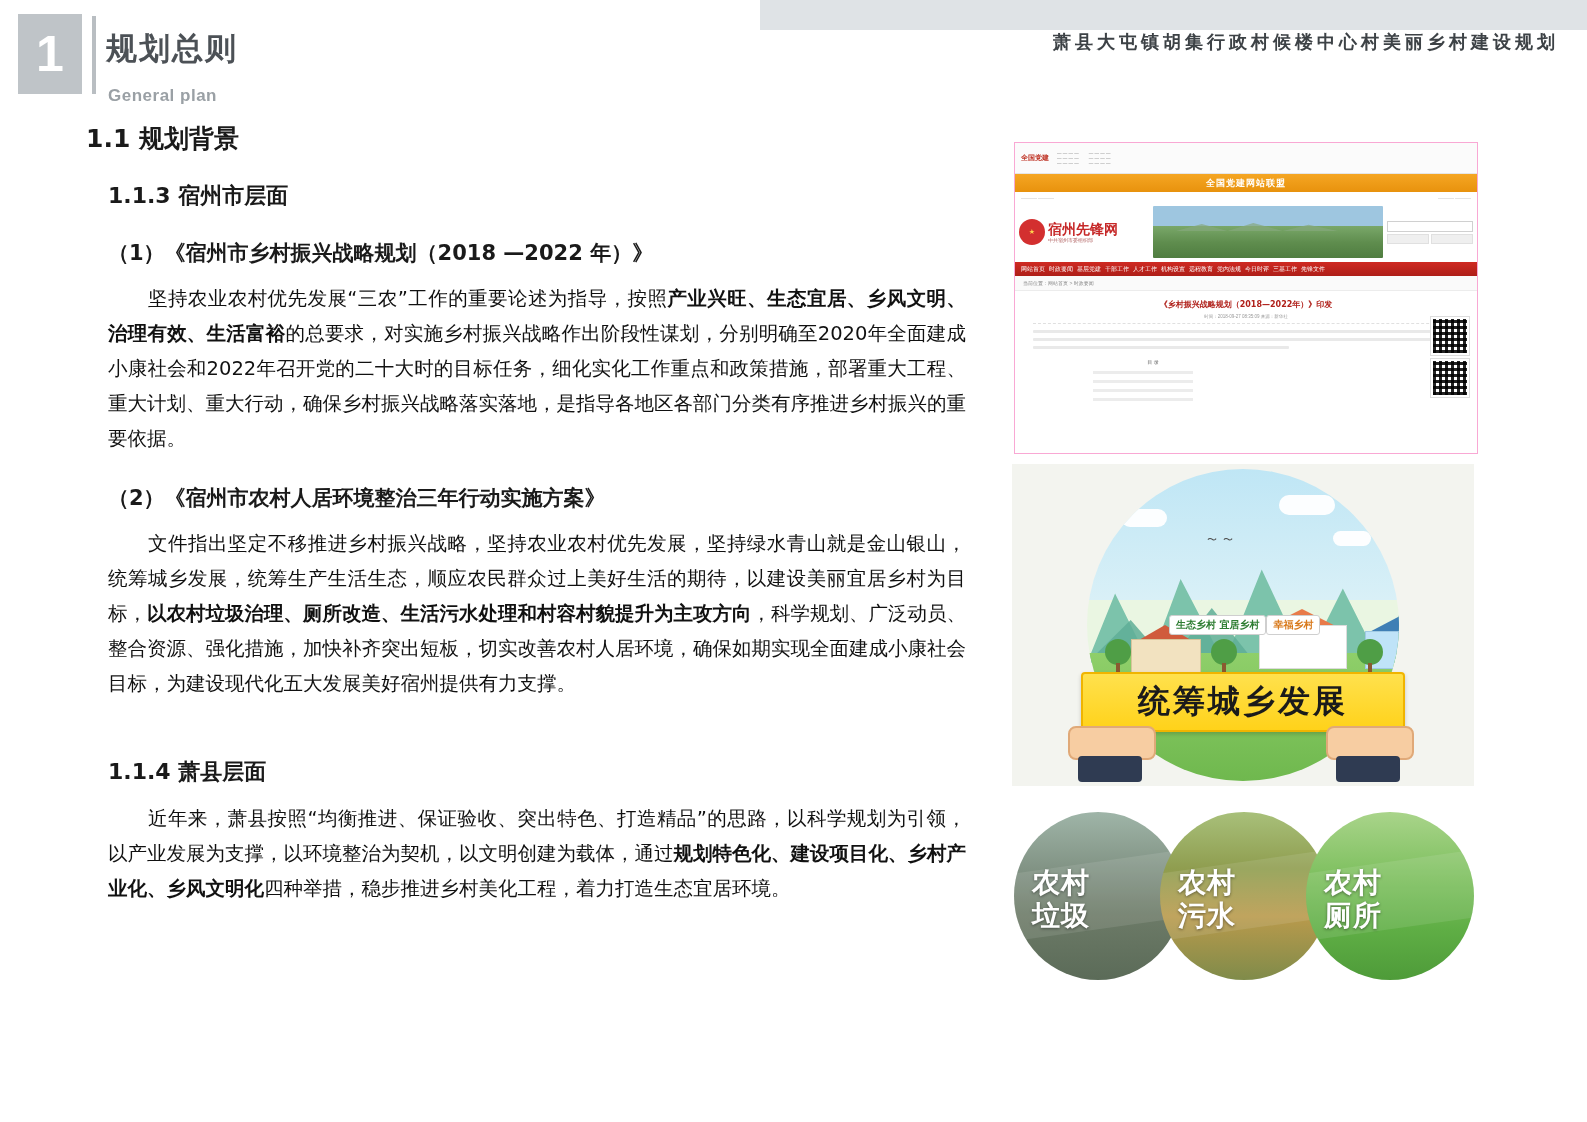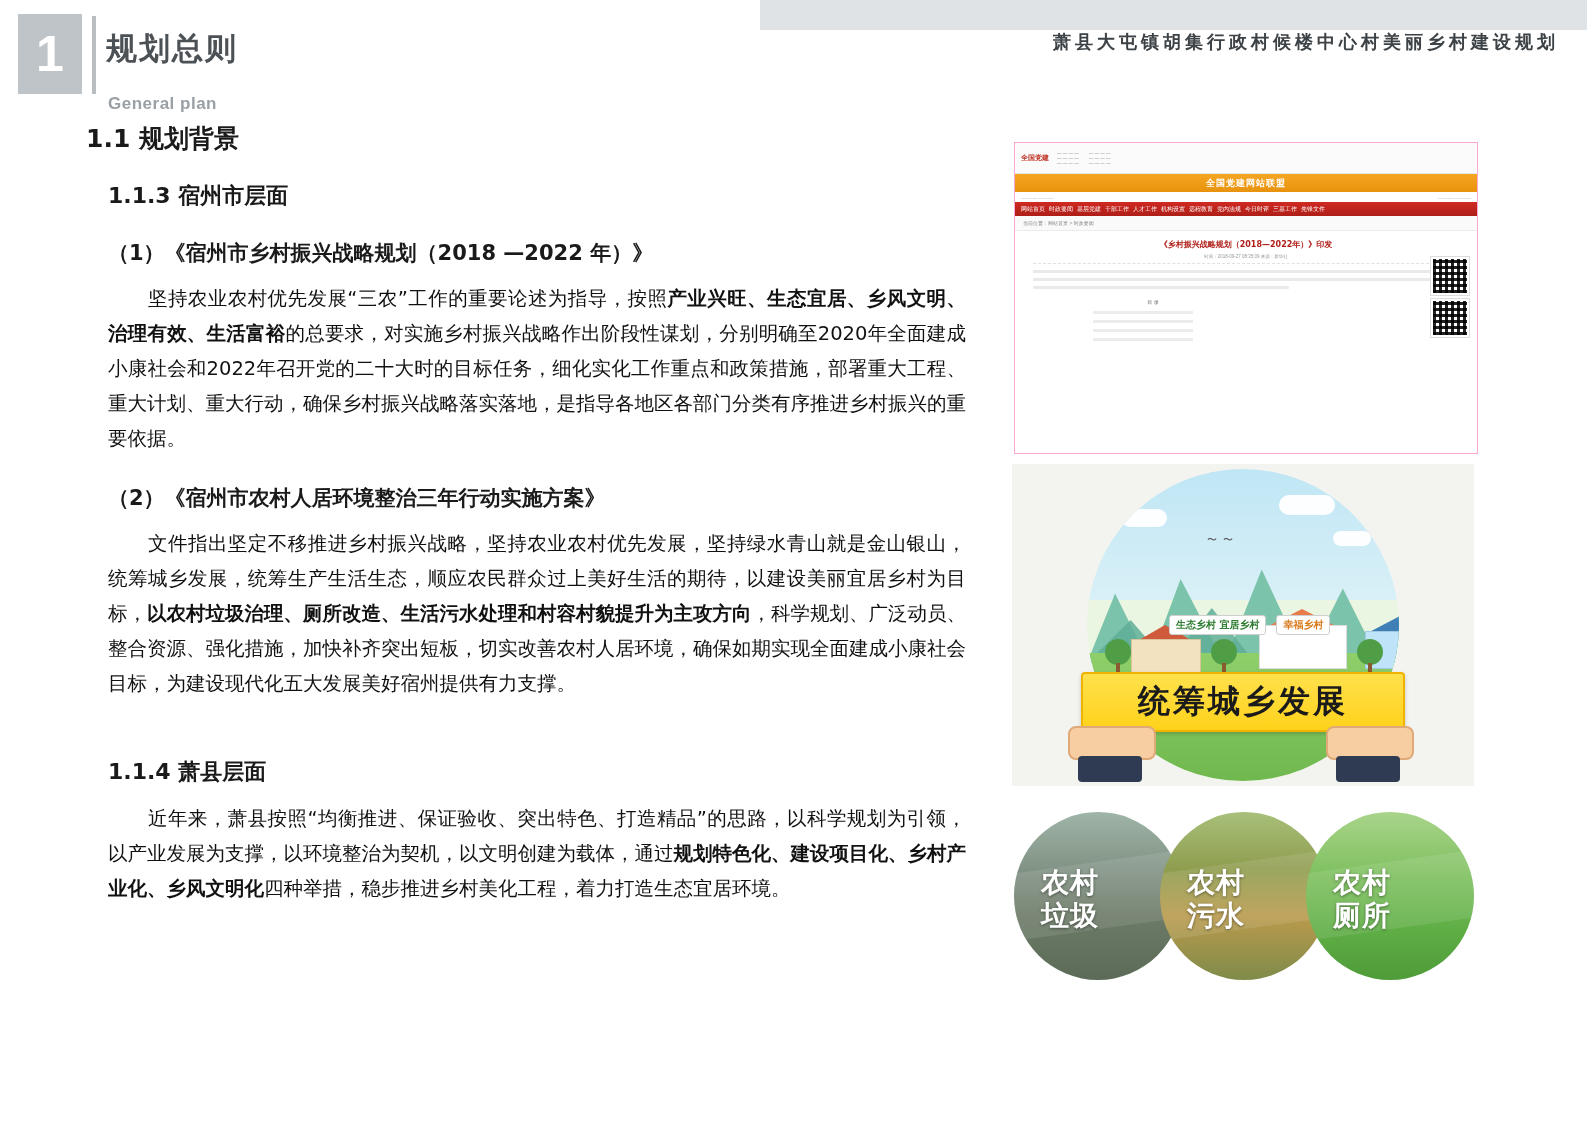--- a/index.html
+++ b/index.html
@@ -52,21 +52,21 @@
     position: absolute;
     left: 106px; top: 28px;
     font-size: 31px;
     font-weight: bold;
     color: #4c5156;
     letter-spacing: 2px;
     font-family: "DejaVu Sans", "Liberation Sans", sans-serif;
   }
   .chapter-title-en {
     position: absolute;
-    left: 108px; top: 94px;
+    left: 108px; top: 86px;
     font-size: 17px;
     font-weight: bold;
     color: #9aa0a5;
     letter-spacing: 0.5px;
   }
   .header-right-cn {
     position: absolute;
     right: 28px; top: 30px;
     font-size: 18px;
     font-weight: bold;
@@ -333,21 +333,21 @@
   .p-house.h3 { left: 256px; bottom: 112px; width: 74px; height: 54px; }
   .p-house.h3 .body { position:absolute; bottom:0; width:100%; height:36px; background:#bfe3f8; border:1px solid #9fc9e3;}
   .p-house.h3 .roof { position:absolute; top:0; left:-4px; width:82px; height:18px; background:#3f7fb5; clip-path: polygon(8% 100%, 50% 0, 92% 100%);}
   .p-tree {
     position: absolute; bottom: 104px; width: 26px; height: 38px;
   }
   .p-tree .crown { position:absolute; top:0; left:0; width:26px; height:26px; border-radius:50%; background:#4f9e46;}
   .p-tree .trunk { position:absolute; bottom:0; left:11px; width:4px; height:14px; background:#8a5a30;}
   .p-label-bar {
     position: absolute; left: 82px; bottom: 146px;
-    display: flex; gap: 10px; align-items: center;
+    display: flex; align-items: center;
   }
   .p-label {
     background: #ffffff; border: 1px solid #cfcfcf; border-radius: 3px;
     font-size: 10px; font-weight: bold; color: #2e7d32; padding: 2px 6px;
     font-family: "DejaVu Sans", sans-serif;
   }
   .p-label.orange { color: #d8791a; }
   .p-banner {
     position: absolute; left: 50%; bottom: 54px; transform: translateX(-50%);
     width: 320px; height: 56px;
@@ -402,21 +402,20 @@
   .circ-label {
     position: absolute;
     left: 18px; top: 54px;
     color: #ffffff;
     font-size: 28px;
     font-weight: bold;
     line-height: 33px;
     text-shadow: 0 1px 3px rgba(0,0,0,.45);
     font-family: "DejaVu Sans", "Liberation Sans", sans-serif;
     letter-spacing: 1px;
-    margin-left: 9px;
   }
 </style>
 </head>
 <body>
 
 <div class="header">
   <div class="header-band"></div>
   <div class="chapter-num-box">1</div>
   <div class="chapter-divider"></div>
   <div class="chapter-title-cn">规划总则</div>
@@ -450,20 +449,37 @@
       <div class="web-topbar-cols">
         <div class="web-topbar-col">— — — —<br>— — — —<br>— — — —</div>
         <div class="web-topbar-col">— — — —<br>— — — —<br>— — — —</div>
       </div>
     </div>
     <div class="web-orange-bar">全国党建网站联盟</div>
     <div class="web-thin">
         <span>———— ————</span>
         <span>———— ————</span>
       </div>
+    <div class="web-banner">
+      <div class="web-banner-left">
+        <div class="web-badge">★</div>
+        <div>
+          <div class="web-site-name">宿州先锋网</div>
+          <div class="web-site-sub">中共宿州市委组织部</div>
+        </div>
+      </div>
+      <div class="web-banner-img"></div>
+      <div class="web-search">
+        <div class="web-search-box"></div>
+        <div class="web-search-tags">
+          <div class="web-search-tag"></div>
+          <div class="web-search-tag"></div>
+        </div>
+      </div>
+    </div>
     <div class="web-navbar">
       <span>网站首页</span>
       <span>时政要闻</span>
       <span>基层党建</span>
       <span>干部工作</span>
       <span>人才工作</span>
       <span>机构设置</span>
       <span>远程教育</span>
       <span>党内法规</span>
       <span>今日时评</span>

